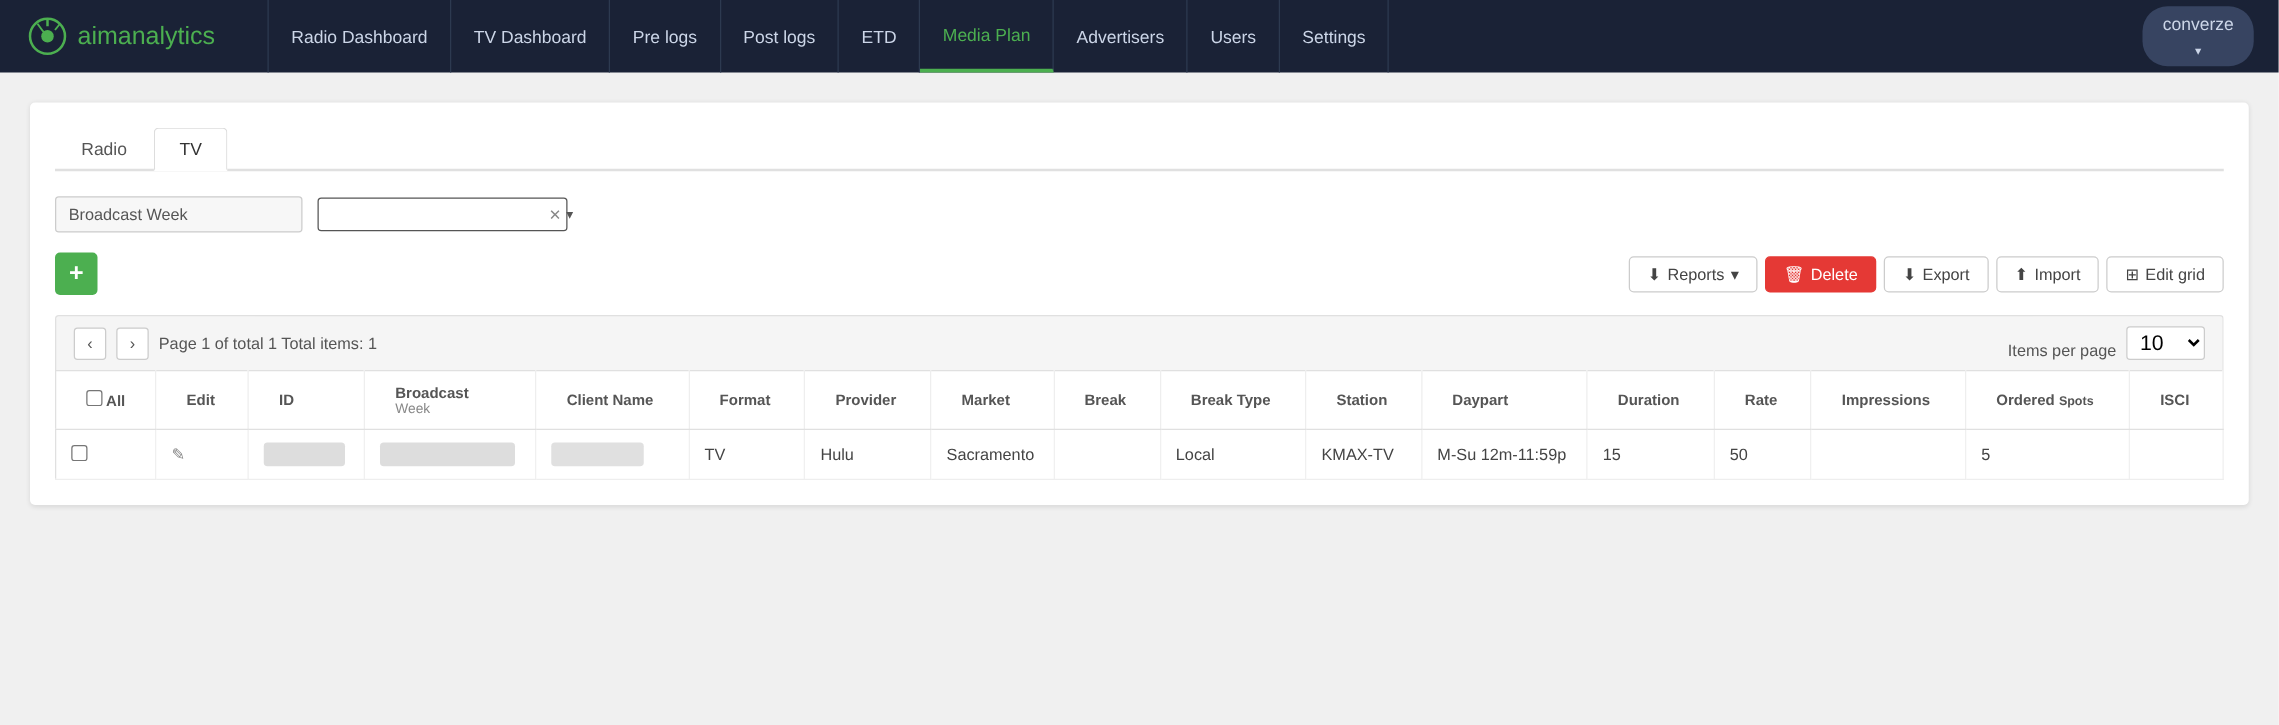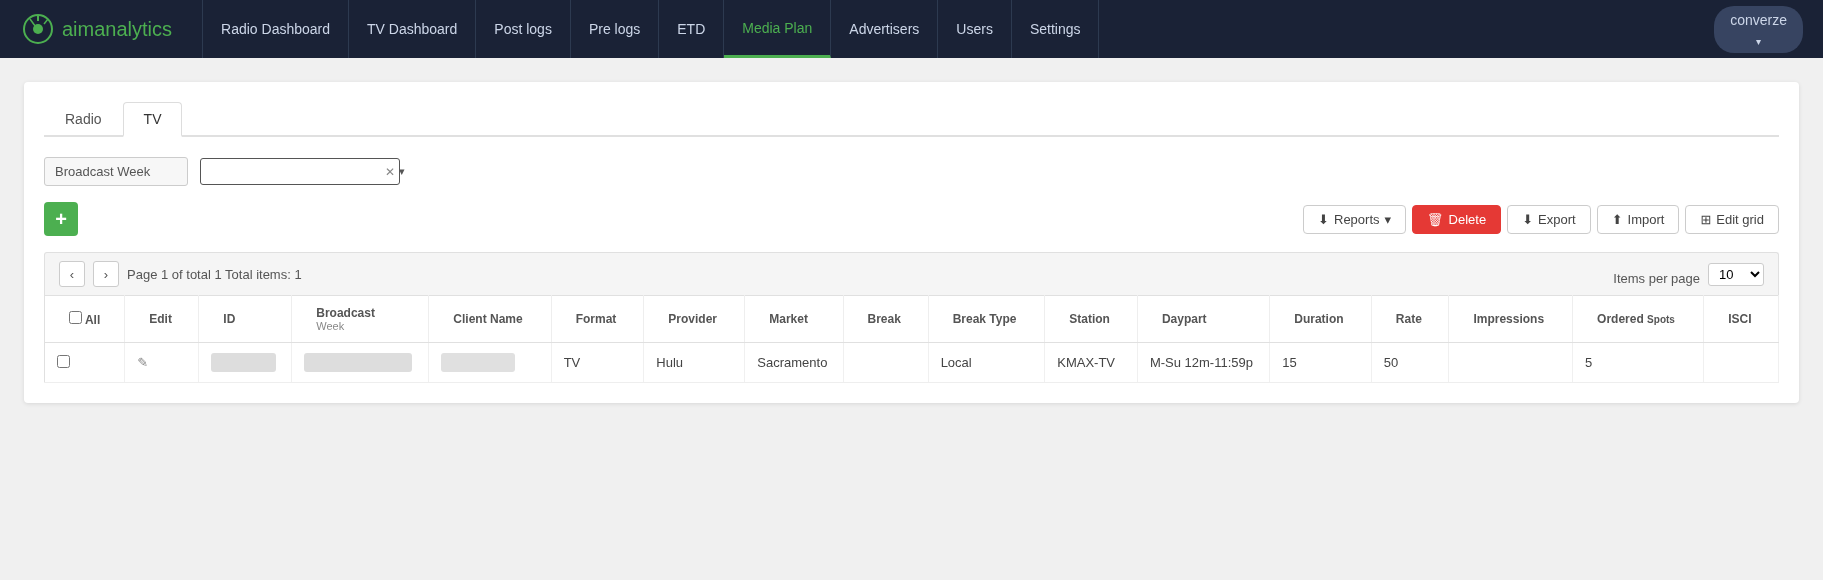--- a/index.html
+++ b/index.html
@@ -5,20 +5,21 @@
     * { box-sizing: border-box; margin: 0; padding: 0; }
     body { font-family: 'Segoe UI', Arial, sans-serif; font-size: 13px; background: #f0f0f0; color: #333; }
 
     
     .navbar {
       background: #1a2236;
       display: flex;
       align-items: center;
       height: 58px;
       padding: 0 20px;
+      gap: 12px;
     }
     .navbar-brand {
       display: flex;
       align-items: center;
       margin-right: 30px;
     }
     .brand-icon {
       width: 36px;
       height: 36px;
       margin-right: 6px;
@@ -114,21 +115,21 @@
       gap: 12px;
       margin-bottom: 16px;
     }
     .filter-input {
       border: 1px solid #ccc;
       border-radius: 3px;
       padding: 6px 10px;
       font-size: 13px;
       background: #f7f7f7;
       color: #555;
-      width: 144px;
+      width: 198px;
     }
     .filter-select-wrapper {
       position: relative;
       display: flex;
       align-items: center;
       border: 1.5px solid #555;
       border-radius: 3px;
       width: 200px;
       padding: 5px 8px;
       background: #fff;
@@ -238,21 +239,21 @@
       display: flex;
       align-items: flex-end;
       gap: 8px;
       font-size: 13px;
       color: #555;
     }
     .items-per-page select {
       border: 1px solid #ccc;
       border-radius: 3px;
       padding: 2px 6px;
-      font-size: 13px;
+      font-size: 17px;
       background: #fff;
     }
 
     
     .data-table {
       width: 100%;
       border-collapse: collapse;
       border: 1px solid #e0e0e0;
     }
     .data-table th {
@@ -299,22 +300,22 @@
       <path d="M10 8 Q14 14 18 18" stroke="#4caf50" stroke-width="1.5" fill="none"></path>
     </svg>
     <span class="brand-text">
       <span>aim</span><span style="color:#4caf50;">analytics</span>
     </span>
   </div>
 
   <div class="nav-links">
     <a class="nav-link">Radio Dashboard</a>
     <a class="nav-link">TV Dashboard</a>
+    <a class="nav-link">Pre logs</a>
     <a class="nav-link">Post logs</a>
-    <a class="nav-link">Pre logs</a>
     <a class="nav-link">ETD</a>
     <a class="nav-link active">Media Plan</a>
     <a class="nav-link">Advertisers</a>
     <a class="nav-link">Users</a>
     <a class="nav-link">Settings</a>
   </div>
 
   <div class="nav-right">
     <button class="user-btn">
       <span>converze</span>

